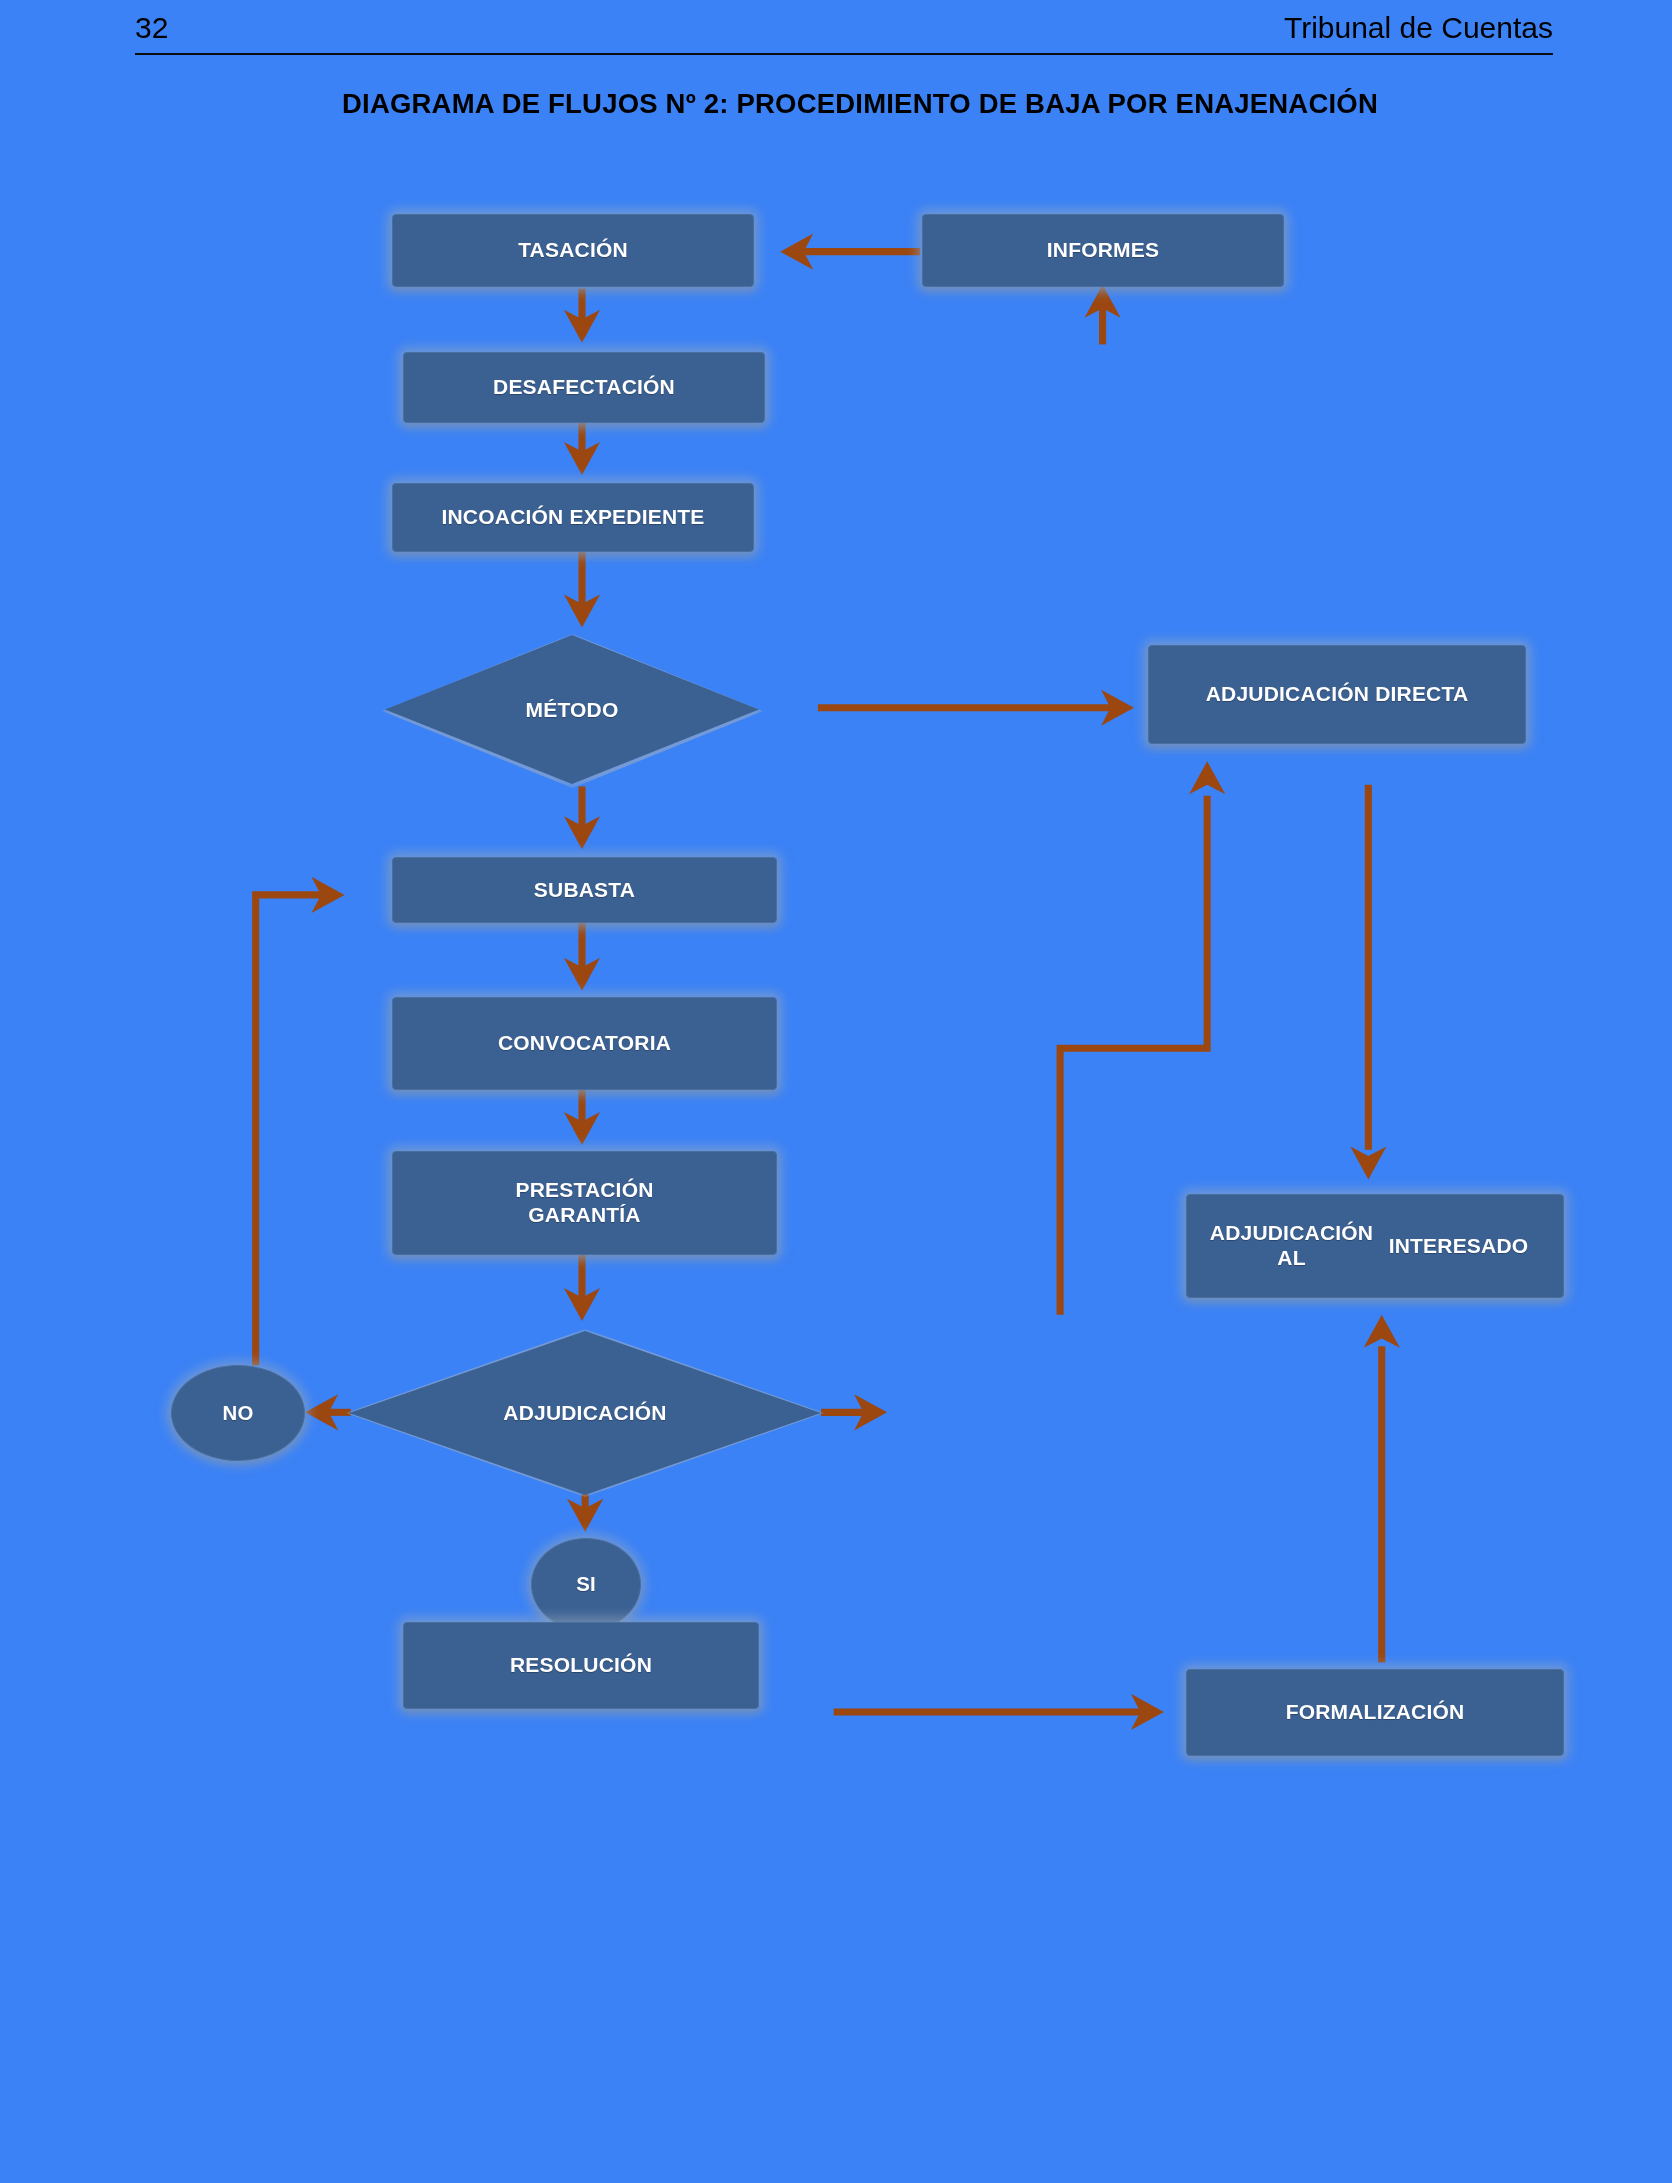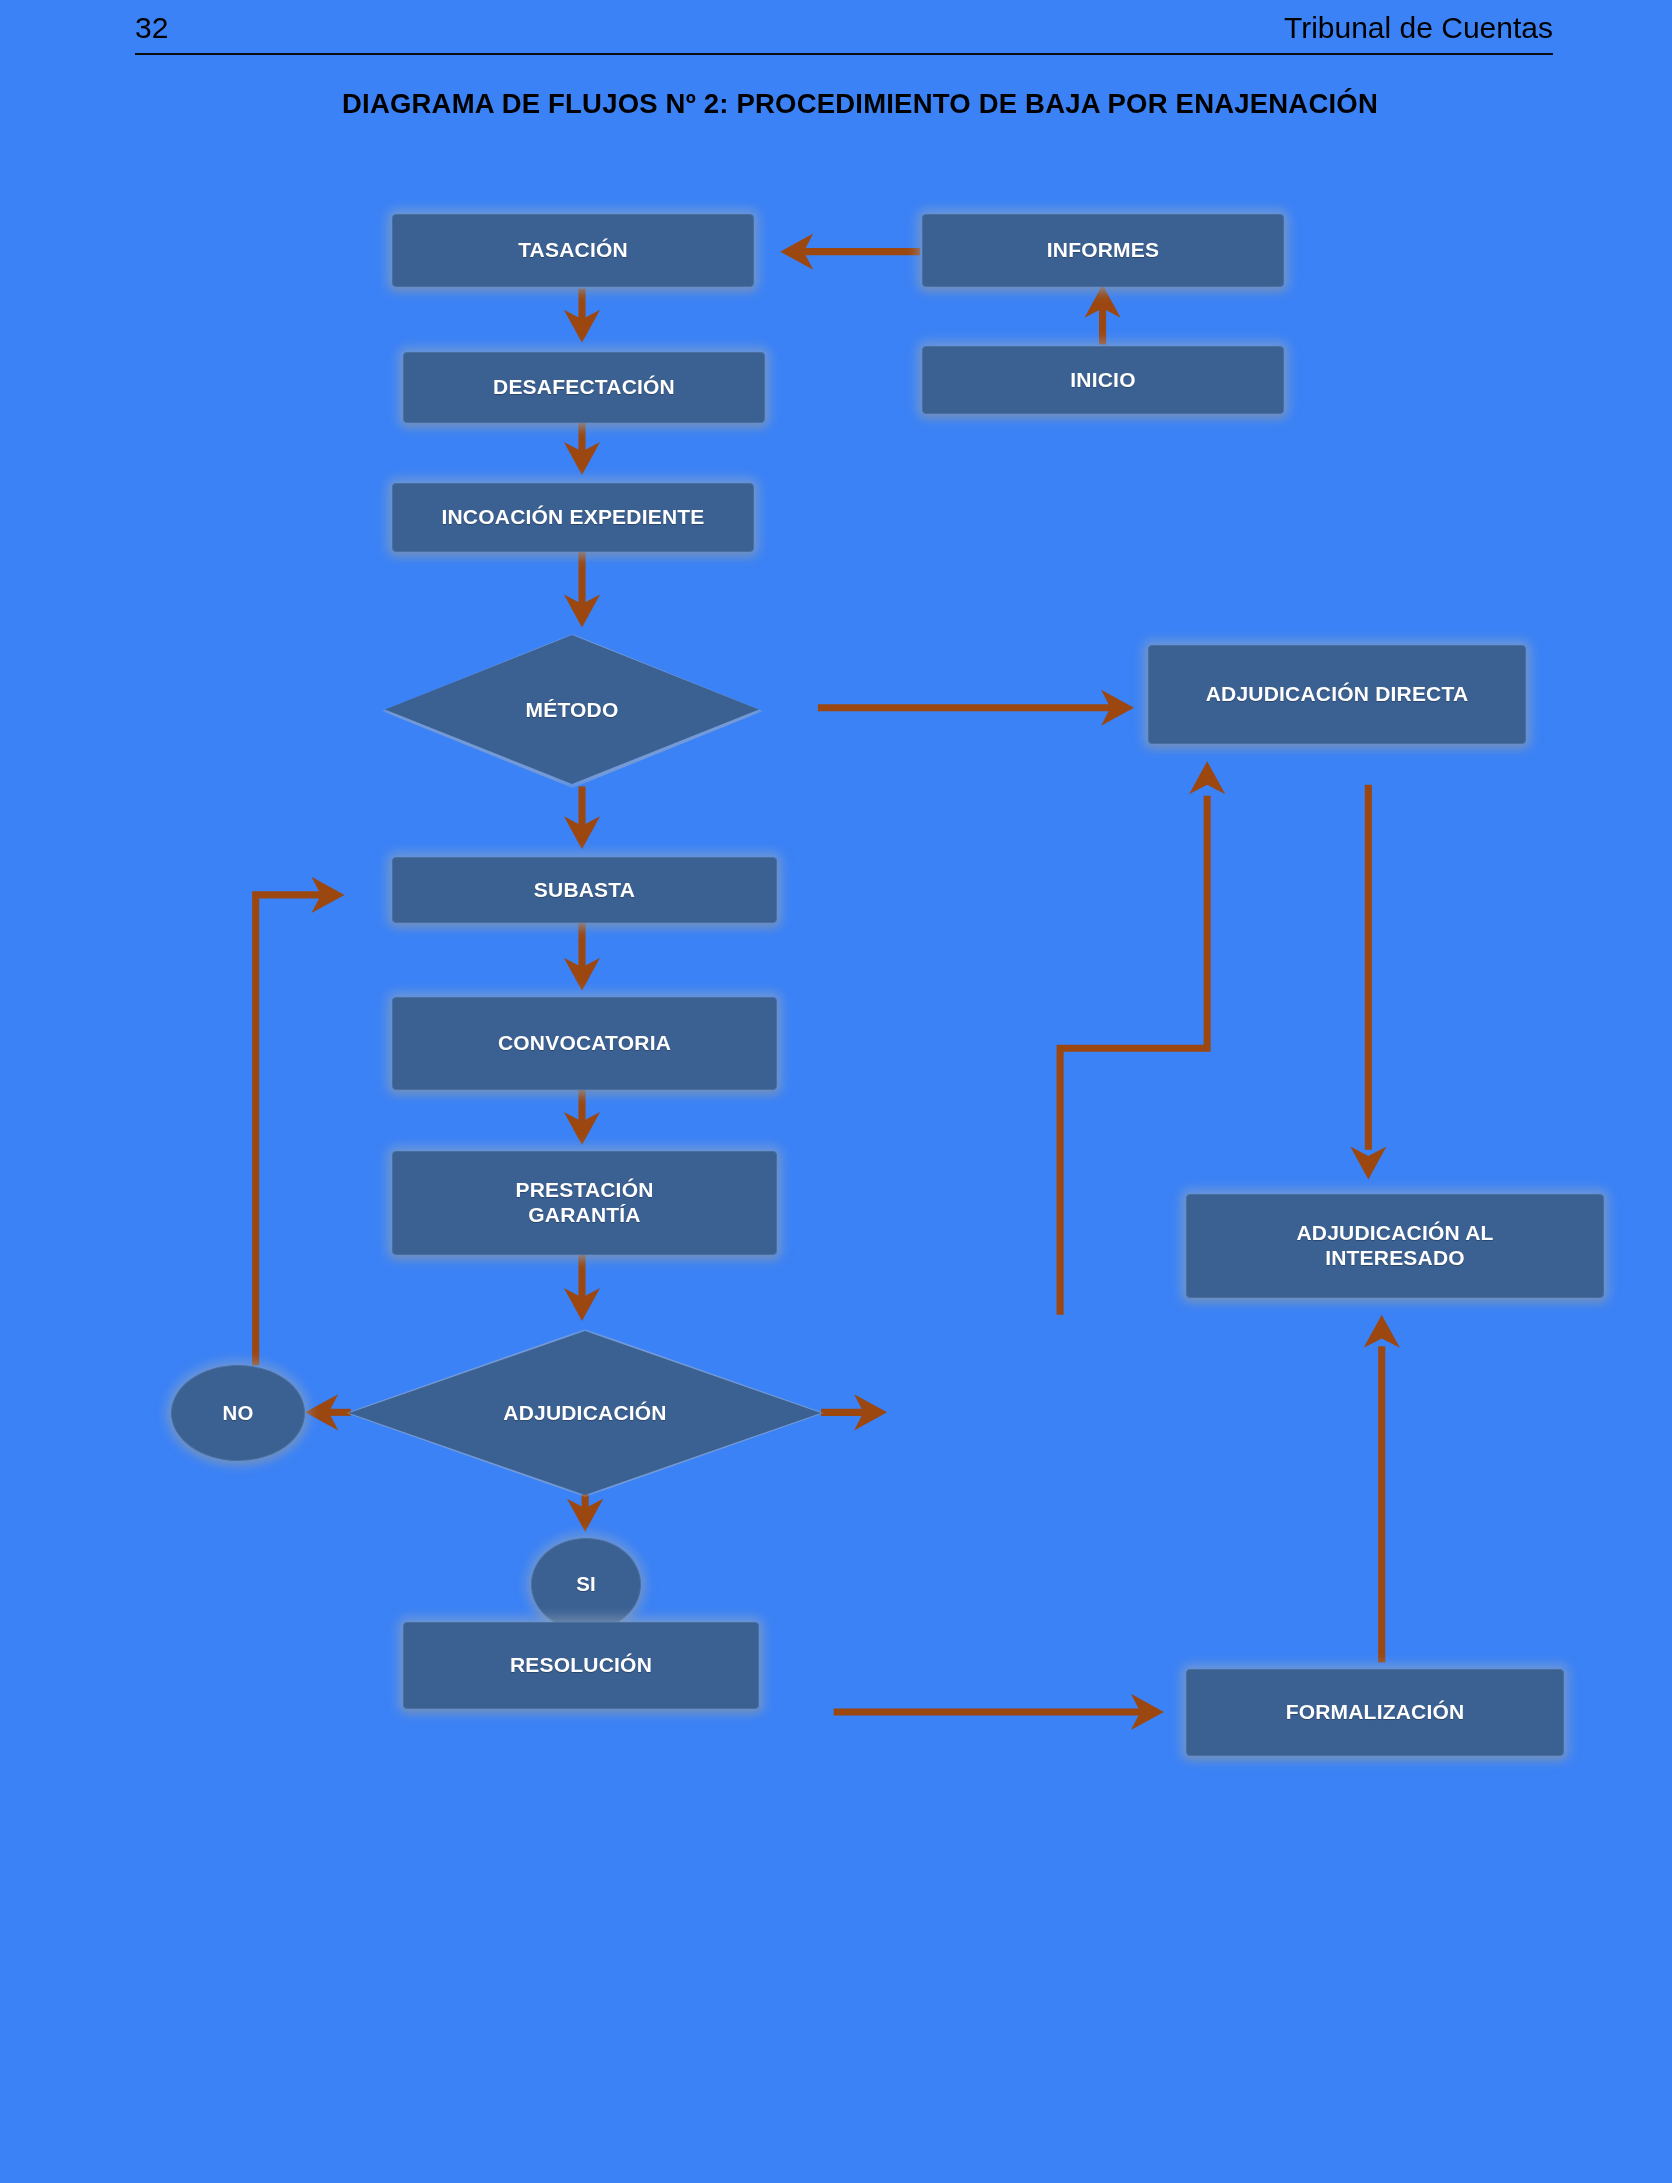--- a/index.html
+++ b/index.html
@@ -177,23 +177,20 @@
       <line x1="1060" y1="2177" x2="1450" y2="2177"></line>
       <polygon points="1480,2177 1438,2154 1450,2177 1438,2200"></polygon>
     </g>
 
     <g>
       <line x1="1757" y1="2114" x2="1757" y2="1712"></line>
       <polygon points="1757,1672 1780,1714 1757,1702 1734,1714"></polygon>
     </g>
   </svg>
 
-  <div class="node" style="left:922px;top:346px;width:362px;height:68px;">
-    <span class="lbl">INICIO</span>
-  </div>
 
   <div class="node" style="left:922px;top:214px;width:362px;height:73px;">
     <span class="lbl">INFORMES</span>
   </div>
 
   <div class="node" style="left:392px;top:214px;width:362px;height:73px;">
     <span class="lbl">TASACIÓN</span>
   </div>
 
   <div class="node" style="left:403px;top:352px;width:362px;height:71px;">
@@ -219,21 +216,21 @@
 
   <div class="node" style="left:392px;top:997px;width:385px;height:93px;">
     <span class="lbl">CONVOCATORIA</span>
   </div>
 
   <div class="node" style="left:392px;top:1151px;width:385px;height:104px;flex-direction:column;">
     <span class="lbl">PRESTACIÓN</span>
     <span class="lbl">GARANTÍA</span>
   </div>
 
-  <div class="node" style="left:1186px;top:1194px;width:418px;height:104px;flex-direction:column;">
+  <div class="node" style="left:1186px;top:1194px;width:378px;height:104px;flex-direction:row;">
     <span class="lbl">ADJUDICACIÓN AL</span>
     <span class="lbl">INTERESADO</span>
   </div>
 
   <div class="diamond-shadow" style="left:346px;top:1329px;width:478px;height:168px;"></div>
   <div class="diamond" style="left:349px;top:1331px;width:472px;height:164px;">
     <span class="lbl">ADJUDICACIÓN</span>
   </div>
 
   <div class="node oval" style="left:171px;top:1365px;width:134px;height:96px;font-size:20.4px;">

